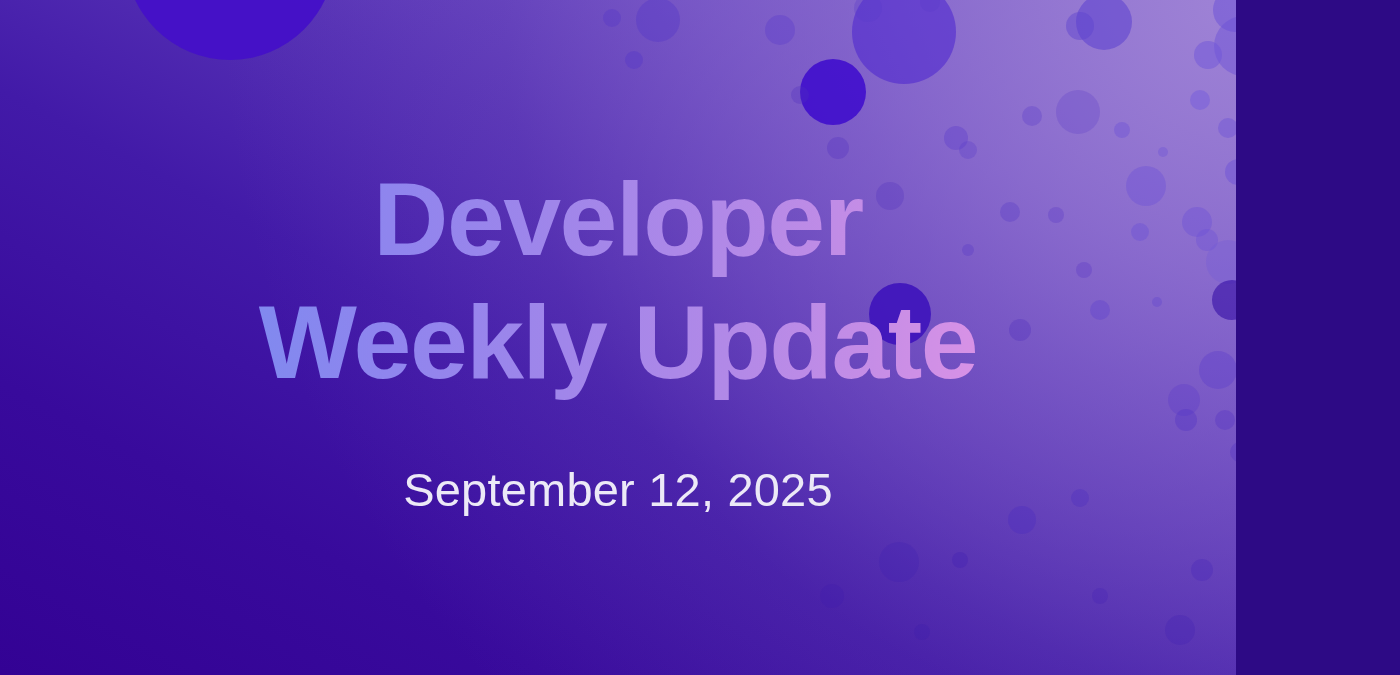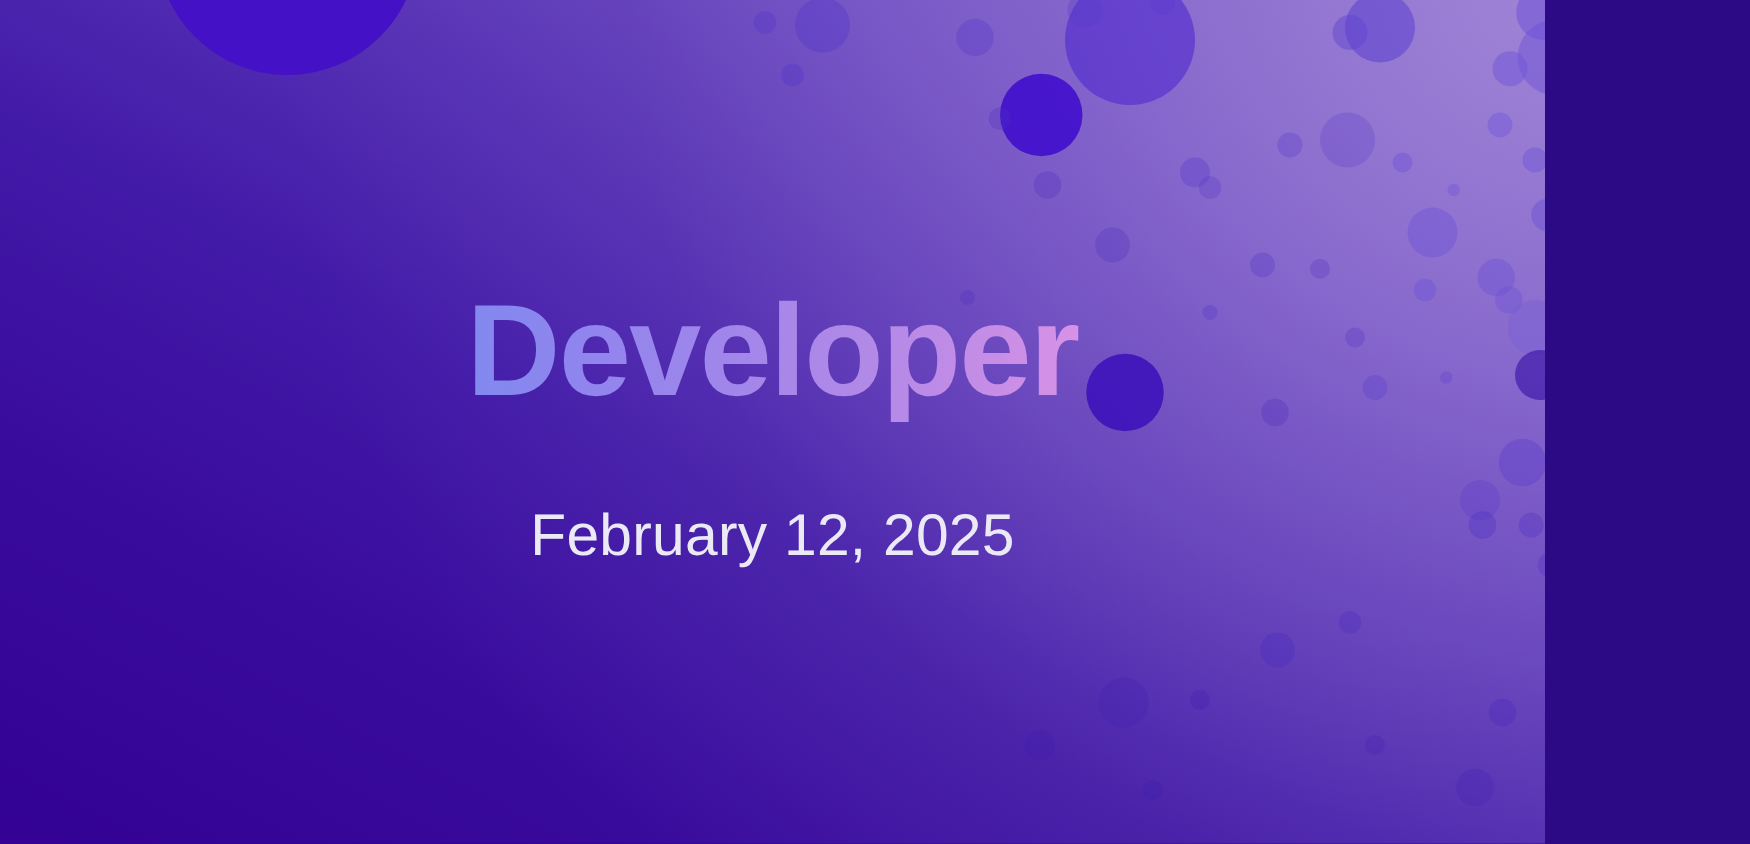--- a/index.html
+++ b/index.html
@@ -151,17 +151,18 @@
       <div class="dot" style="left: 876px; top: 182px; width: 28px; height: 28px; background: rgb(78, 46, 192); opacity: 0.28;"></div>
       <div class="dot" style="left: 1076px; top: 262px; width: 16px; height: 16px; background: rgb(82, 48, 196); opacity: 0.28;"></div>
       <div class="dot" style="left: 1009px; top: 319px; width: 22px; height: 22px; background: rgb(76, 42, 190); opacity: 0.3;"></div>
       <div class="dot" style="left: 1212px; top: 280px; width: 40px; height: 40px; background: rgb(45, 6, 162); opacity: 0.55;"></div>
       <div class="dot" style="left: 1249px; top: 319px; width: 26px; height: 26px; background: rgb(45, 6, 162); opacity: 0.4;"></div>
     </div>
 
   <div class="content">
     <h1 class="headline">
       <span class="line">Developer</span>
+      <span class="line">Weekly Update</span>
     </h1>
-    <p class="subtitle">February 12, 2025</p>
+    <p class="subtitle">September 12, 2025</p>
   </div>
 
 </div>
 
 </body></html>

